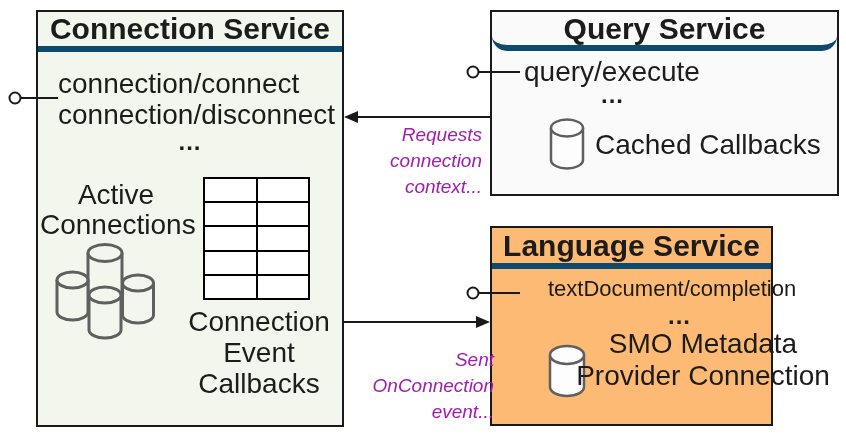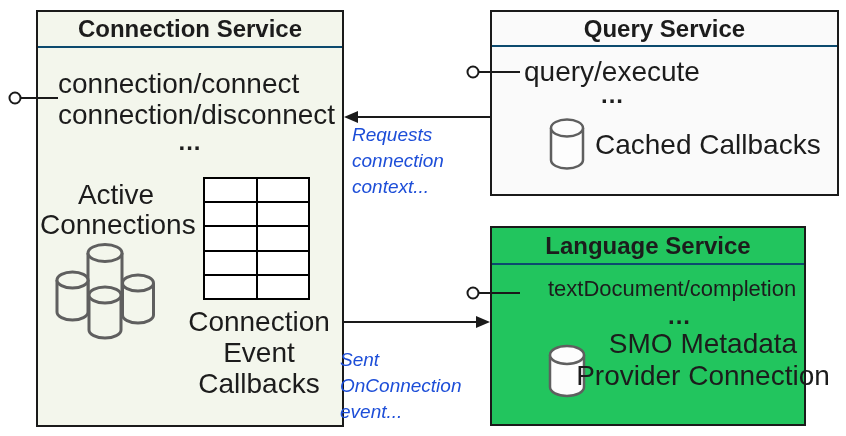--- a/index.html
+++ b/index.html
@@ -2,30 +2,30 @@
 <html><head>
 <meta charset="utf-8">
 <style>
   html,body { margin:0; padding:0; background:#ffffff; }
   .stage {
     position:relative; width:846px; height:436px; background:#ffffff;
     font-family:"Liberation Sans", sans-serif; color:#1c1c1c; overflow:hidden;
   }
   .box { position:absolute; border:2px solid #1a1a1a; box-sizing:border-box; }
   .box-header {
-    border-bottom:2px solid #0c4a6e; font-weight:bold; font-size:24px;
+    border-bottom:6px solid #0c4a6e; font-weight:bold; font-size:30px;
     display:flex; align-items:center; justify-content:center; letter-spacing:0;
   }
   .abs { position:absolute; }
   .body-text { font-size:28px; line-height:31px; white-space:pre-line; }
   .centered { text-align:center; }
   .ellipsis { font-size:24px; font-weight:bold; letter-spacing:1px; text-align:center; }
   .note {
     position:absolute; font-style:italic; font-size:19px; line-height:26px;
-    text-align:left; white-space:pre-line; color:#1d4ed8;
+    text-align:right; white-space:pre-line; color:#a21caf;
   }
   .grid-table {
     display:grid; grid-template-columns:1fr 1fr; grid-auto-rows:1fr;
     border:2px solid #000; background:#000; gap:2px; box-sizing:border-box;
   }
   .grid-table > div { background:#ffffff; }
   svg.overlay { position:absolute; left:0; top:0; pointer-events:none; }
   .cyl { stroke:#5f5f5f; fill:#fdfdfd; }
   .cyl-cluster { stroke:#5f5f5f; fill:#f3f6ec; }
 </style>
@@ -70,37 +70,37 @@
       <div></div>
       <div></div>
     </div>
 
     <div class="abs body-text centered" style="left:142px; top:294px; width:158px;">Connection
 Event
 Callbacks</div>
   </div>
 
   <div class="box" style="left:490px; top:10px; width:349px; height:186px; background:#fafafa;">
-    <div class="box-header" style="height:33px;">Query Service</div>
+    <div class="box-header" style="height:33px;border-radius:15px;">Query Service</div>
 
     <div class="abs body-text" style="left:32px; top:44px;">query/execute</div>
 
     <div class="abs ellipsis" style="left:38px; top:69px; width:165px;">...</div>
 
     <svg class="abs" style="left:55px; top:106px;" width="40" height="52" viewBox="0 0 40 52">
       <g class="cyl" stroke-width="2.5">
         <path d="M4,10 V42 A16,8.5 0 0 0 36,42 V10"></path>
         <ellipse cx="20" cy="10" rx="16" ry="8.5"></ellipse>
       </g>
     </svg>
 
     <div class="abs body-text" style="left:103px; top:117px;">Cached Callbacks</div>
   </div>
 
-  <div class="box" style="left:490px; top:226px; width:316px; height:200px; background:#22c55e;">
+  <div class="box" style="left:490px; top:226px; width:283px; height:200px; background:#fdba74;">
     <div class="box-header" style="height:35px;">Language Service</div>
 
     <div class="abs" style="left:56px; top:48px; font-size:22px;">textDocument/completion</div>
 
     <div class="abs ellipsis" style="left:40px; top:74px; width:295px;">...</div>
 
     <svg class="abs" style="left:53px; top:116px;" width="44" height="54" viewBox="0 0 44 54">
       <g class="cyl" stroke-width="2.5">
         <path d="M5,11 V43 A17,9 0 0 0 39,43 V11"></path>
         <ellipse cx="22" cy="11" rx="17" ry="9"></ellipse>

